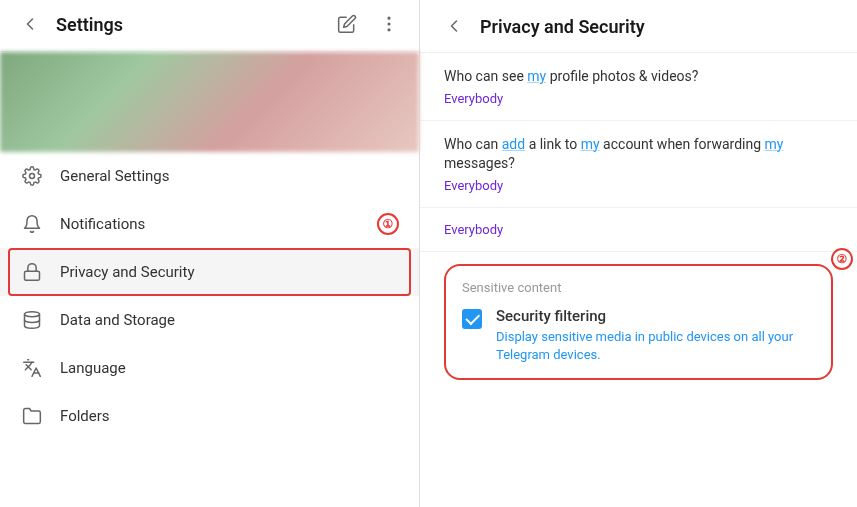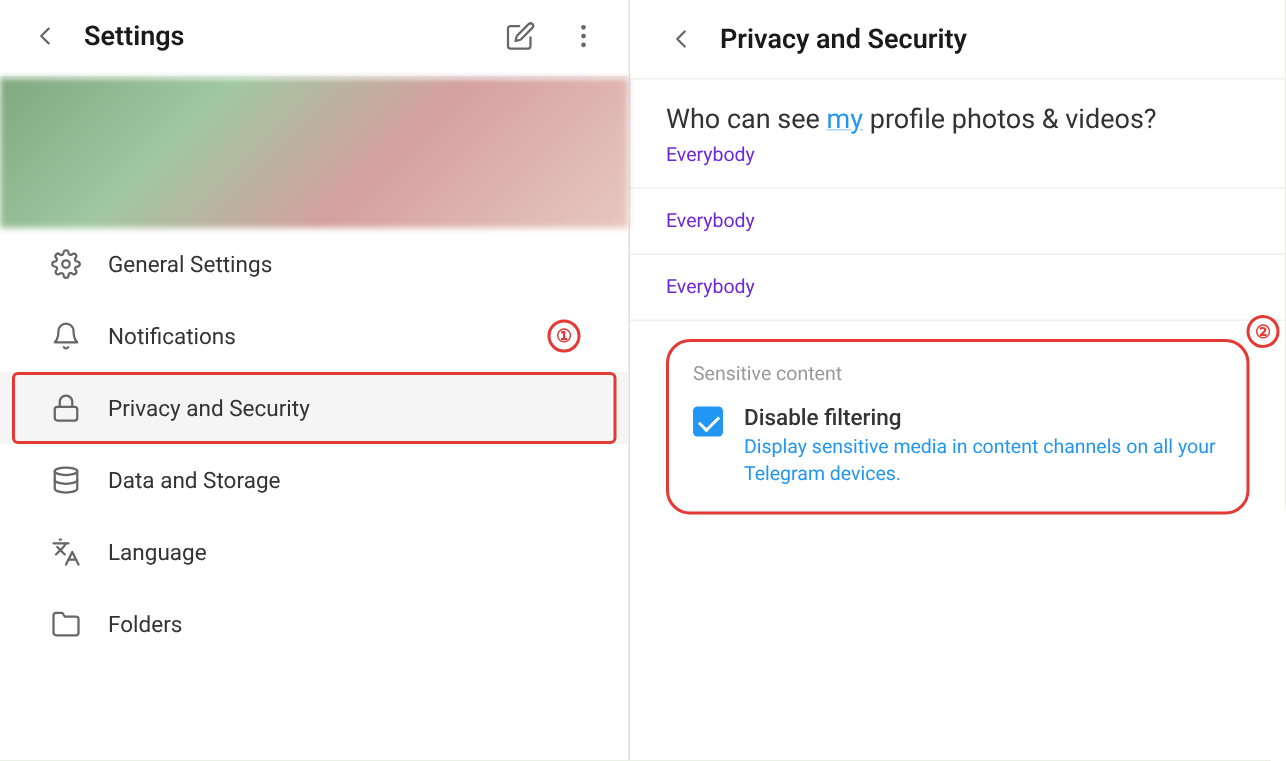--- a/index.html
+++ b/index.html
@@ -74,21 +74,21 @@
     
     .menu-list {
       flex: 1;
       overflow-y: auto;
     }
 
     .menu-item {
       display: flex;
       align-items: center;
       gap: 16px;
-      padding: 12px 32px;
+      padding: 12px 20px;
       cursor: pointer;
       transition: background 0.15s;
       position: relative;
     }
 
     .menu-item.active {
       background: #f0f0f0;
     }
 
     .menu-item-icon {
@@ -169,21 +169,21 @@
       padding: 0;
     }
 
     .privacy-item {
       padding: 14px 24px;
       border-bottom: 1px solid #f0f0f0;
       cursor: pointer;
     }
 
     .privacy-question {
-      font-size: 18px;
+      font-size: 14px;
       color: #333;
       margin-bottom: 4px;
       line-height: 1.4;
     }
 
     .privacy-question .highlight {
       color: #2196F3;
       text-decoration: underline;
       text-decoration-color: rgba(33,150,243,0.4);
     }
@@ -394,41 +394,44 @@
   <div class="right-content">
 
     <div class="privacy-item">
       <div class="privacy-question">
         Who can see <span class="highlight">my</span> profile photos &amp; videos?
       </div>
       <div class="privacy-answer">Everybody</div>
     </div>
 
     <div class="privacy-item">
+      <div class="privacy-question">
+        Who can <span class="highlight">add</span> a link to <span class="highlight">my</span> account when forwarding <span class="highlight">my</span> messages?
+      </div>
       <div class="privacy-answer">Everybody</div>
     </div>
 
     <div class="privacy-item">
       <div class="privacy-answer">Everybody</div>
     </div>
 
     <div style="position:relative; padding: 4px 8px;">
 
       <div style="position:absolute; right: 4px; top: -4px; width:22px; height:22px; border-radius:50%; border:2px solid #e53935; display:flex; align-items:center; justify-content:center; color:#e53935; font-size:12px; font-weight:bold; background:#fff; z-index:2;">
         <span>②</span>
       </div>
 
       <div class="sensitive-section">
         <div class="sensitive-title">Sensitive content</div>
         <div class="sensitive-item">
           <div class="checkbox-container">
             <div class="checkbox"></div>
           </div>
           <div class="sensitive-text-block">
-            <div class="sensitive-option-title">Disable filtering</div>
-            <div class="sensitive-option-desc">Display sensitive media in content channels on all your Telegram devices.</div>
+            <div class="sensitive-option-title">Security filtering</div>
+            <div class="sensitive-option-desc">Display sensitive media in public devices on all your Telegram devices.</div>
           </div>
         </div>
       </div>
     </div>
 
   </div>
 </div>
 
 </body></html>

